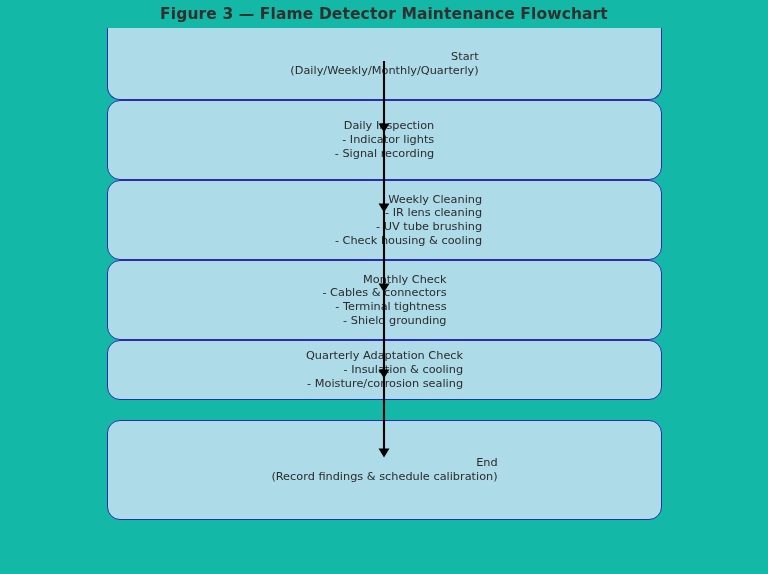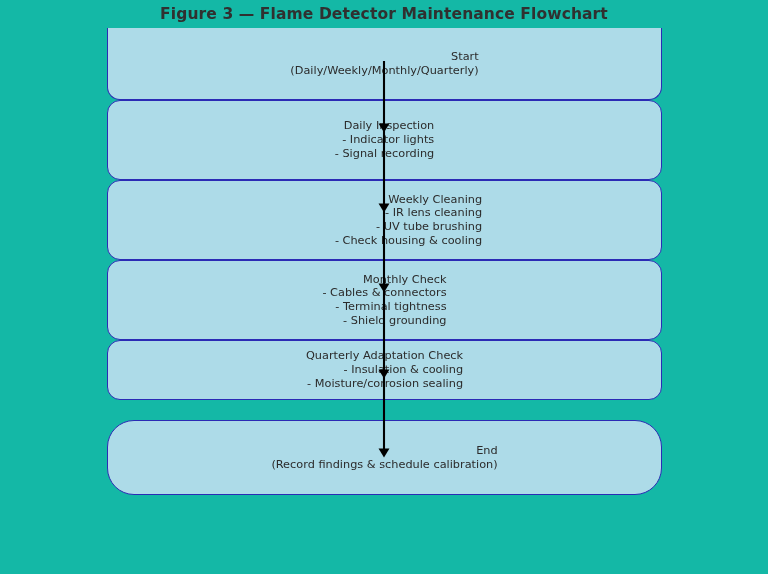--- a/index.html
+++ b/index.html
@@ -116,21 +116,21 @@
 - Terminal tightness
 - Shield grounding</div>
     </div>
 
     <div class="flow-node" style="top:312px; height:60px;">
       <div class="node-text">Quarterly Adaptation Check
 - Insulation &amp; cooling
 - Moisture/corrosion sealing</div>
     </div>
 
-    <div class="flow-node" style="top:392px; height:75px;border-radius:27px;">
+    <div class="flow-node" style="top:392px; height:100px;">
       <div class="node-text">End
 (Record findings &amp; schedule calibration)</div>
     </div>
 
   </div>
 
   <svg id="arrow-layer" viewBox="0 0 768 574" width="768" height="574">
     <defs>
       <marker id="arrowhead" markerWidth="7" markerHeight="7" refX="2.2" refY="3" orient="auto" markerUnits="strokeWidth">
         <path d="M0,0.4 L0,5.6 L4.4,3 z" fill="#000000"></path>

